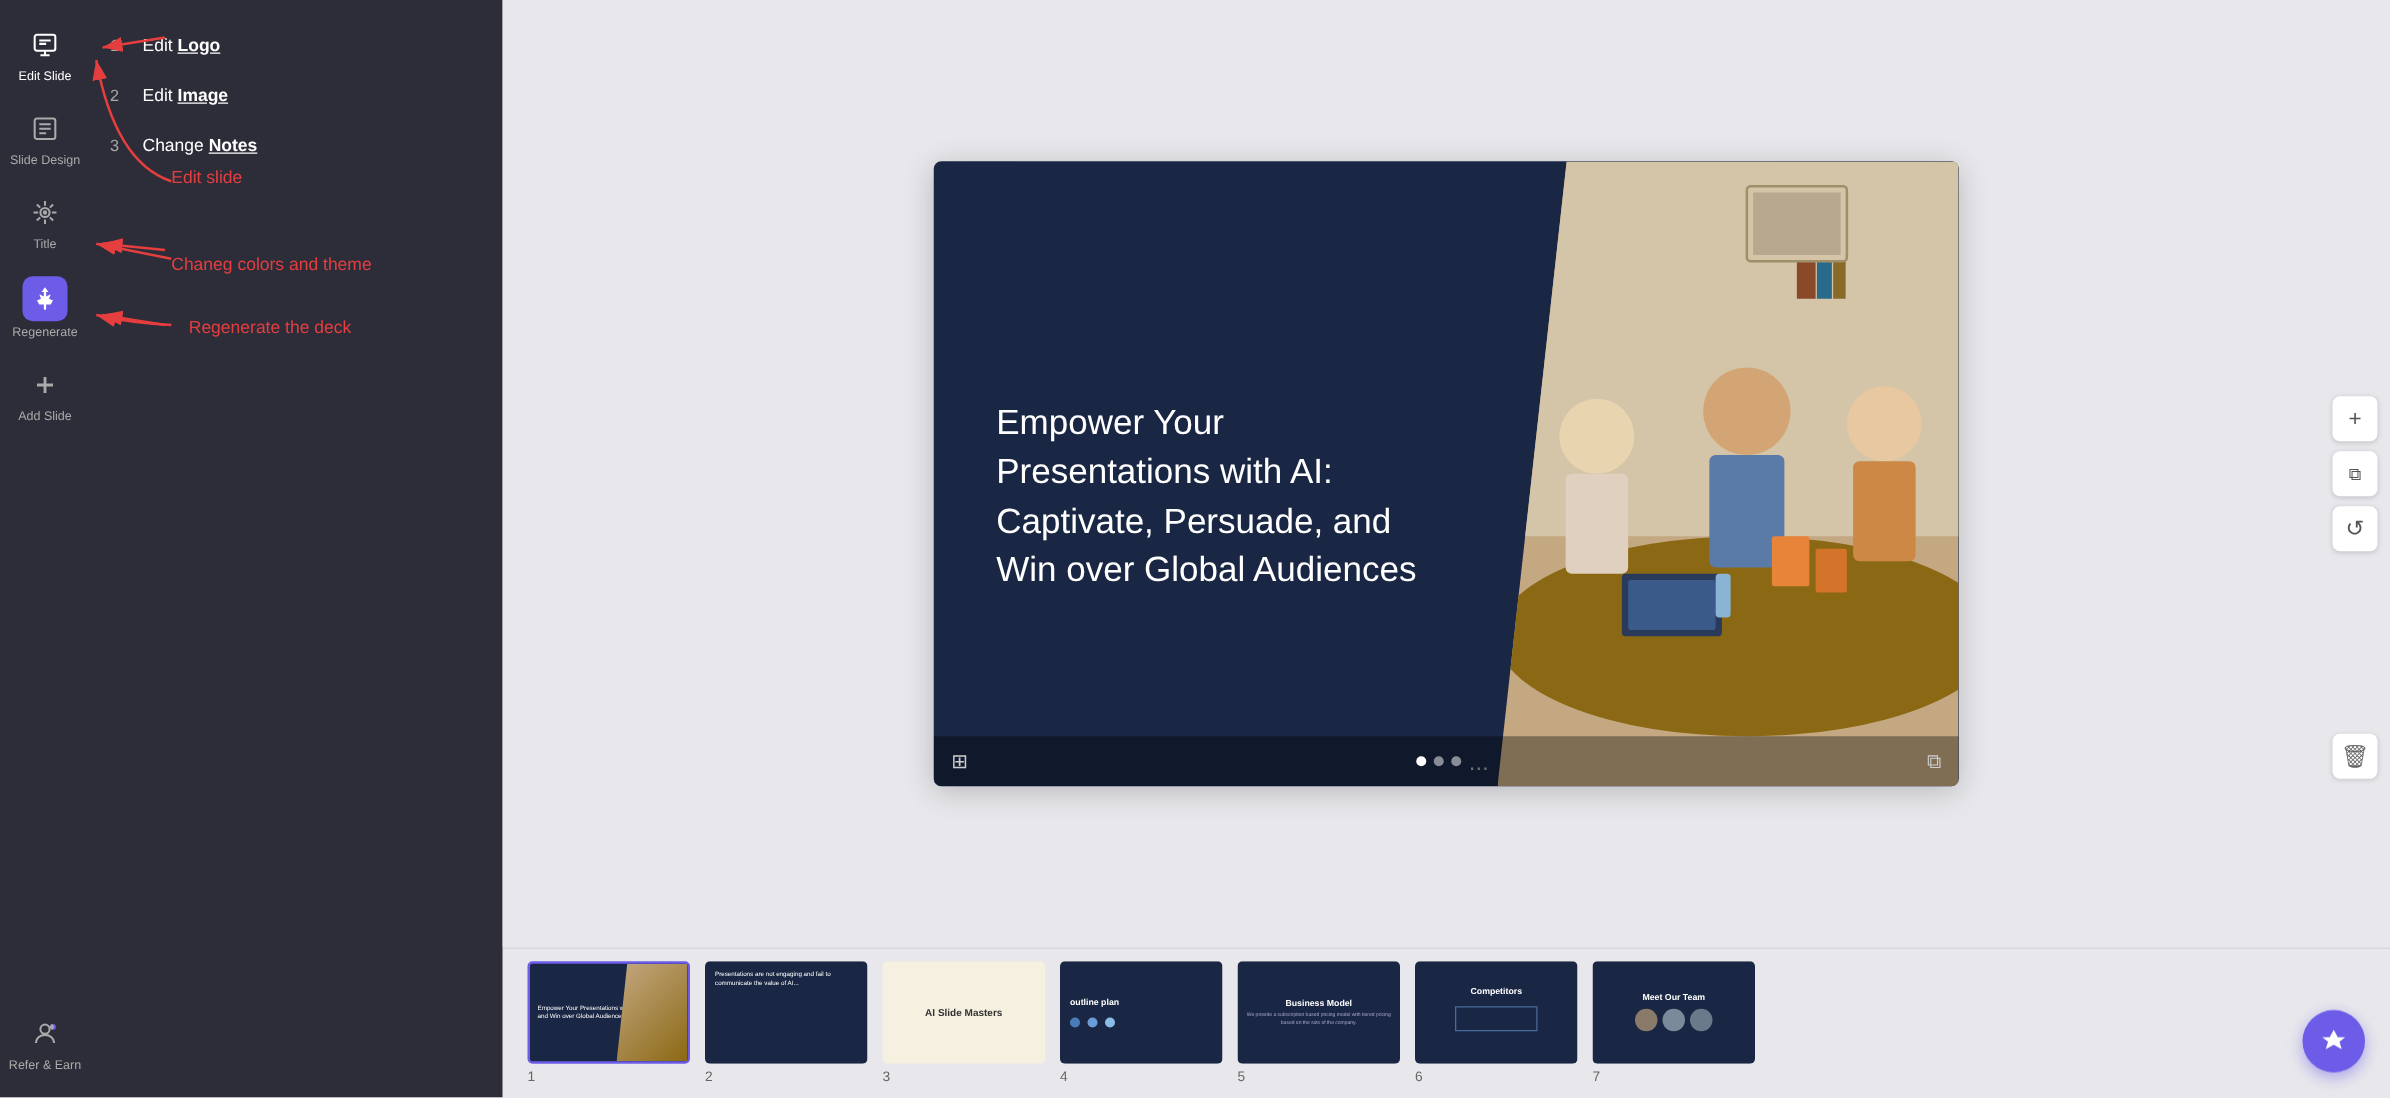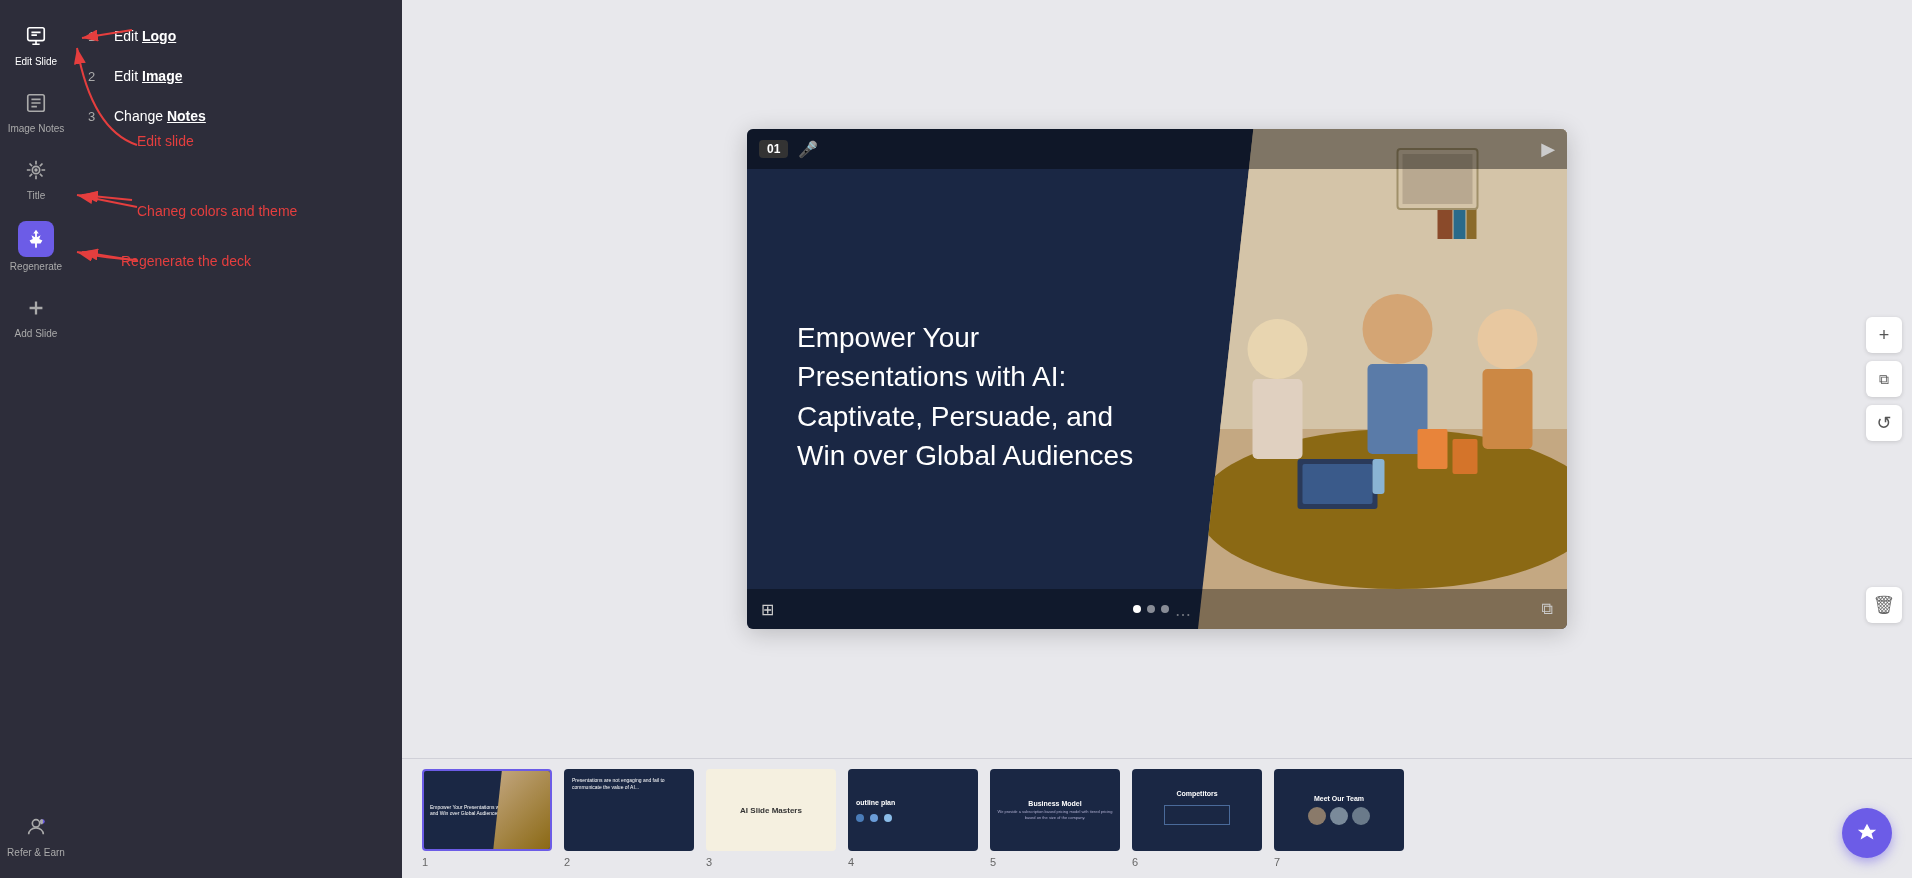--- a/index.html
+++ b/index.html
@@ -314,21 +314,21 @@
     <span>Edit Slide</span>
   </div>
 
   <div class="sidebar-item">
     <div class="icon-box">
       <svg viewBox="0 0 24 24" fill="none" stroke="currentColor" stroke-width="1.8">
         <rect x="3" y="3" width="18" height="18" rx="2"></rect>
         <path d="M7 8h10M7 12h10M7 16h6"></path>
       </svg>
     </div>
-    <span>Image Notes</span>
+    <span>Slide Design</span>
   </div>
 
   <div class="sidebar-item">
     <div class="icon-box">
       <svg viewBox="0 0 24 24" fill="none" stroke="currentColor" stroke-width="1.8">
         <circle cx="12" cy="12" r="4"></circle>
         <circle cx="12" cy="12" r="1" fill="currentColor"></circle>
         <path d="M12 2v4M12 18v4M2 12h4M18 12h4"></path>
         <path d="M4.93 4.93l2.83 2.83M16.24 16.24l2.83 2.83M4.93 19.07l2.83-2.83M16.24 7.76l2.83-2.83"></path>
       </svg>
@@ -405,21 +405,21 @@
       </marker>
     </defs>
   </svg>
 
   <div style="position: absolute; top: 130px; left: 65px;">
     <div class="red-label">Edit slide</div>
   </div>
   <div style="position: absolute; top: 200px; left: 65px;">
     <div class="red-label">Chaneg colors and theme</div>
   </div>
-  <div style="position: absolute; top: 250px; left: 49px;">
+  <div style="position: absolute; top: 250px; left: 79px;">
     <div class="red-label">Regenerate the deck</div>
   </div>
 
   <svg style="position:absolute; top:0; left:0; width:100%; height:100%; pointer-events:none;">
     <defs>
       <marker id="arr2" markerWidth="8" markerHeight="6" refX="8" refY="3" orient="auto">
         <polygon points="0 0, 8 3, 0 6" fill="#e53e3e"></polygon>
       </marker>
     </defs>
 
@@ -430,27 +430,20 @@
     <path d="M 65 260 Q 30 258 5 252" stroke="#e53e3e" stroke-width="2" fill="none" marker-end="url(#arr2)"></path>
   </svg>
 </div>
 
 <div class="main-content">
 
   <div class="slide-editor">
     <div class="slide-wrapper">
       <div class="slide-container">
 
-        <div class="slide-top-bar">
-          <div style="display:flex;align-items:center;gap:10px;">
-            <span class="slide-number-badge">01</span>
-            <span class="mic-icon" style="font-size:16px;color:#ccc;">🎤</span>
-          </div>
-          <span class="play-icon" style="font-size:18px;color:#ccc;">▶</span>
-        </div>
 
         <div class="slide-content">
           <div class="slide-left">
             <h1 class="slide-title-text">Empower Your Presentations with AI: Captivate, Persuade, and Win over Global Audiences</h1>
           </div>
           <div class="slide-right">
             
             <svg width="100%" height="100%" viewBox="0 0 370 500" preserveAspectRatio="xMidYMid slice">
 
               <rect width="370" height="500" fill="#c4a882"></rect>

